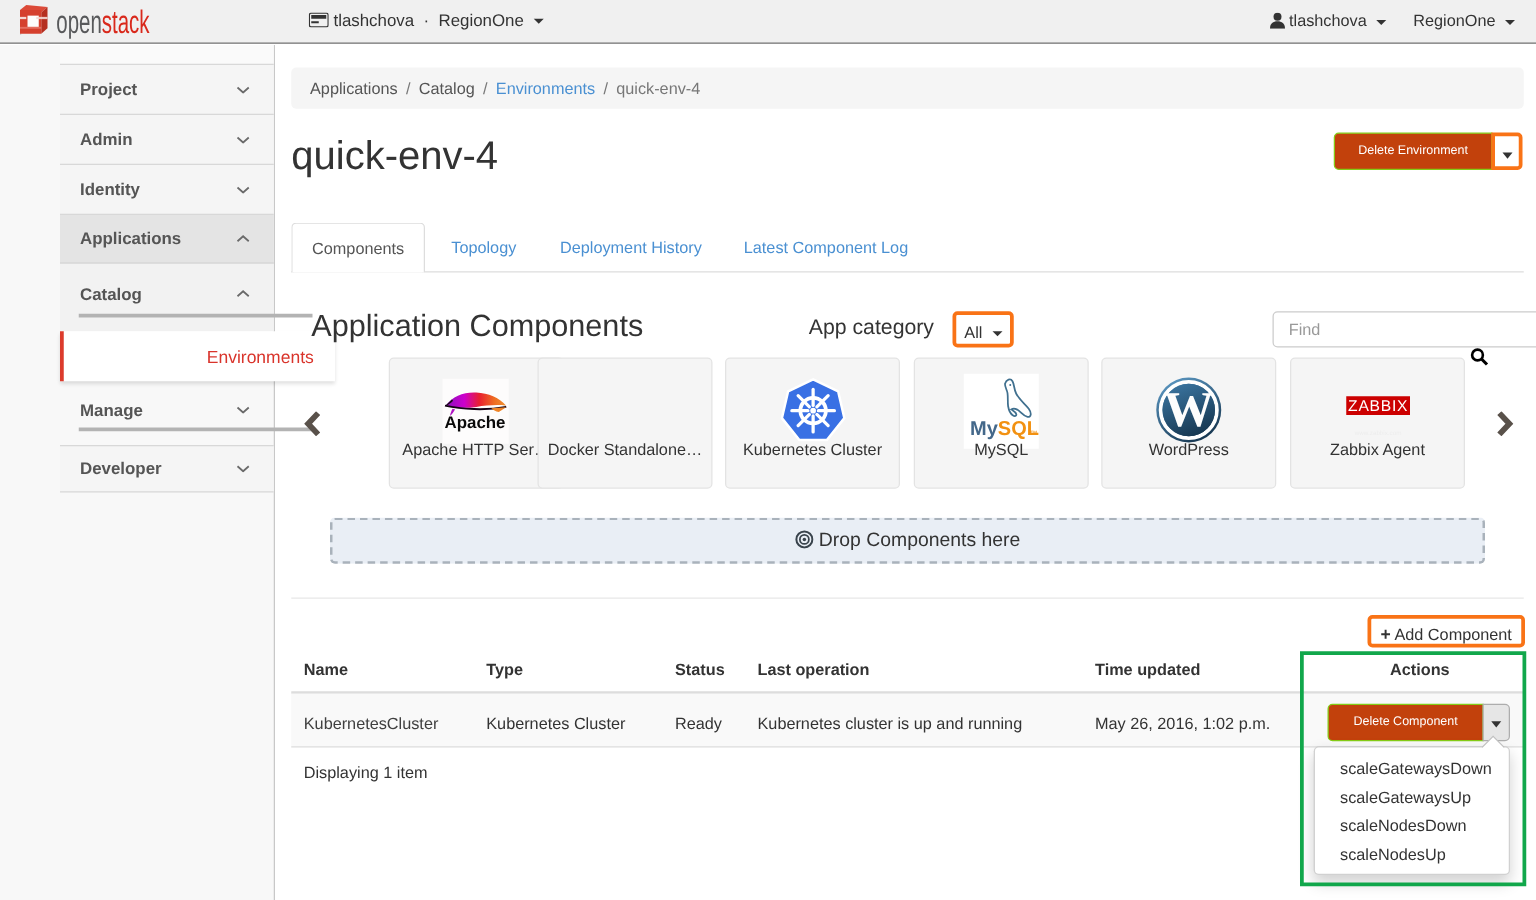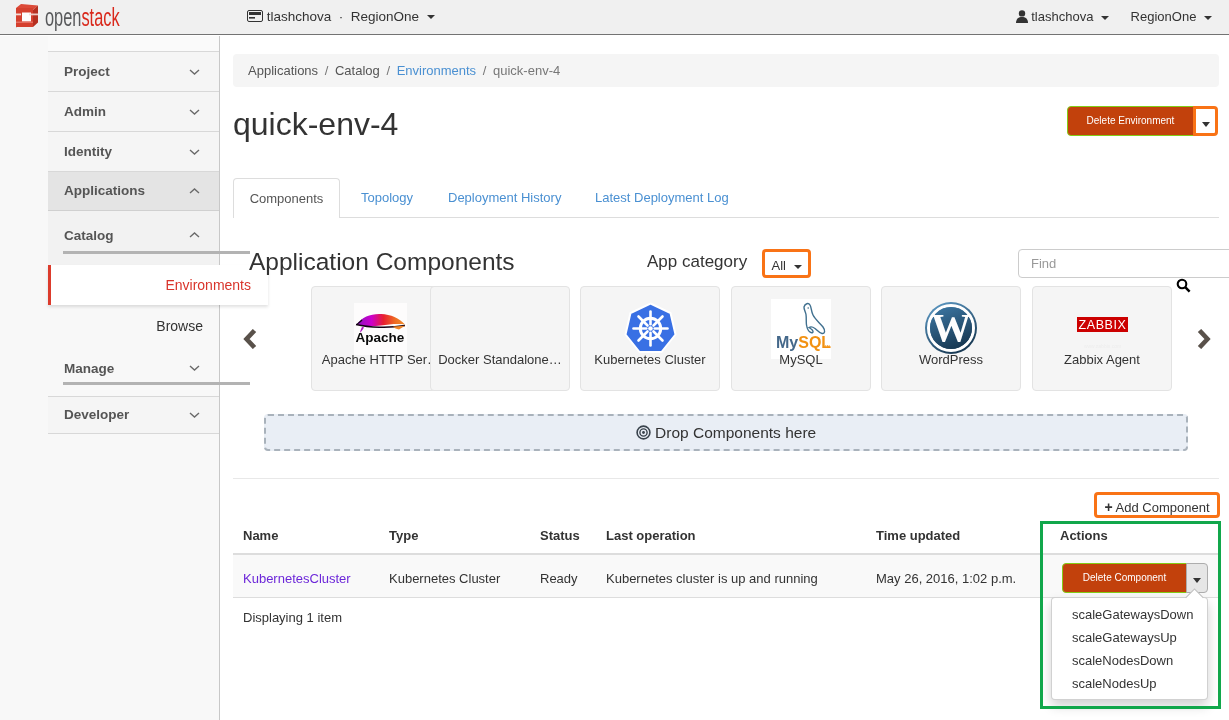--- a/index.html
+++ b/index.html
@@ -146,23 +146,20 @@
           <svg width="11" height="6">
             <polyline points="1,5 5.5,1 10,5" fill="none" stroke="#6a6a6a" stroke-width="1.4"></polyline>
           </svg>
         </span>
       <div style="position:absolute; left:15px; top:40px; width:187px; height:3px; background:#b3b3b3;"></div>
     </div>
     <div style="position:relative; height:40px; background:#fff; box-shadow:0 2px 3px rgba(0,0,0,0.12); width:220px;">
       <div style="position:absolute; left:0; top:0; width:3px; height:40px; background:#dc3b2c;"></div>
       <span style="position:absolute; right:17px; top:12px; font-size:14px; color:#d9342b;">Environments</span>
     </div>
-    <div style="position:relative; height:40px;">
-      <span style="position:absolute; right:16px; top:13px; font-size:14px; color:#333;">Browse</span>
-    </div>
     <div style="position:relative; height:51px;">
       <b style="position:absolute; left:16px; top:16px; font-size:13.5px; color:#555;">Manage</b>
       <span class="chev" style="top:23px;">
           <svg width="11" height="6">
             <polyline points="1,1 5.5,5 10,1" fill="none" stroke="#6a6a6a" stroke-width="1.4"></polyline>
           </svg>
         </span>
       <div style="position:absolute; left:15px; top:37px; width:187px; height:3px; background:#b3b3b3;"></div>
     </div>
     <div class="side-row" style="height:38px; border-top:1px solid #d8d8d8; background:#f5f5f5;">
@@ -177,21 +174,21 @@
 
   <div id="breadcrumb">Applications <span class="sep">/</span> Catalog <span class="sep">/</span> <span class="lnk">Environments</span> <span class="sep">/</span> <span class="last">quick-env-4</span></div>
   <div id="title">quick-env-4</div>
   <div id="del-env" class="btn-danger">Delete Environment</div>
   <div id="del-env-caret" class="btn-default"><span class="caret"></span></div>
 
   <div id="tabline"></div>
   <div id="tab-active">Components</div>
   <div class="tab" style="left:361px;">Topology</div>
   <div class="tab" style="left:448px;">Deployment History</div>
-  <div class="tab" style="left:595px;">Latest Deployment Log</div>
+  <div class="tab" style="left:595px;">Latest Component Log</div>
 
   <div id="h-apps">Application Components</div>
   <div id="appcat">App category</div>
   <div id="all-btn" class="btn-default">All <span class="caret"></span></div>
   <div id="find">Find</div>
   <svg id="mag" width="15" height="15" viewBox="0 0 15 15">
       <circle cx="6" cy="6" r="4.3" fill="none" stroke="#000" stroke-width="2.1"></circle>
       <line x1="9.2" y1="9.2" x2="13.6" y2="13.6" stroke="#000" stroke-width="2.5"></line>
     </svg>
 
@@ -288,24 +285,24 @@
         <circle cx="7.5" cy="7.5" r="1.4" fill="#39434c"></circle>
       </svg> Drop Components here</div>
   <div id="hr1"></div>
   <div id="add-comp" class="btn-default"><b style="font-size:14px">+</b> Add Component</div>
 
   <div class="th" style="left:243px;">Name</div>
   <div class="th" style="left:389px;">Type</div>
   <div class="th" style="left:540px;">Status</div>
   <div class="th" style="left:606px;">Last operation</div>
   <div class="th" style="left:876px;">Time updated</div>
-  <div class="th" style="left:1060px;">Actions</div>
+  <div class="th" style="left:1112px;">Actions</div>
   <div id="thead-line"></div>
   <div id="trow"></div>
-  <div class="td" style="left:243px; color:#6d28d9;">KubernetesCluster</div>
+  <div class="td" style="left:243px; color:#404040;">KubernetesCluster</div>
   <div class="td" style="left:389px;">Kubernetes Cluster</div>
   <div class="td" style="left:540px;">Ready</div>
   <div class="td" style="left:606px;">Kubernetes cluster is up and running</div>
   <div class="td" style="left:876px;">May 26, 2016, 1:02 p.m.</div>
   <div id="displaying">Displaying 1 item</div>
 
   <div id="del-comp" class="btn-danger">Delete Component</div>
   <div id="del-comp-caret"><span class="caret"></span></div>
   <div id="dropdown">
     <div class="it" style="top:9px;">scaleGatewaysDown</div>

